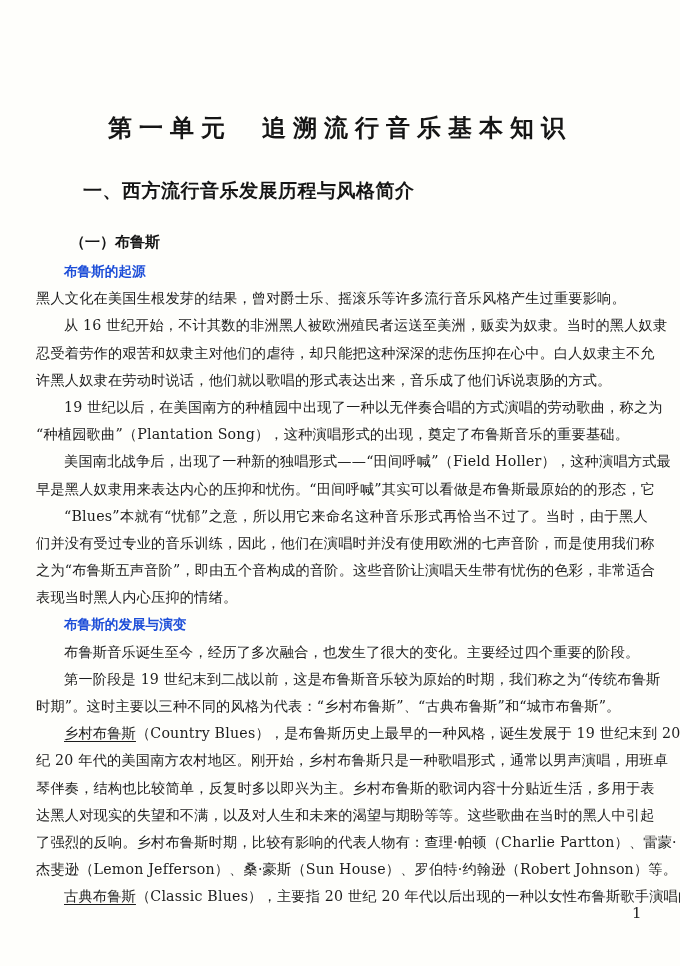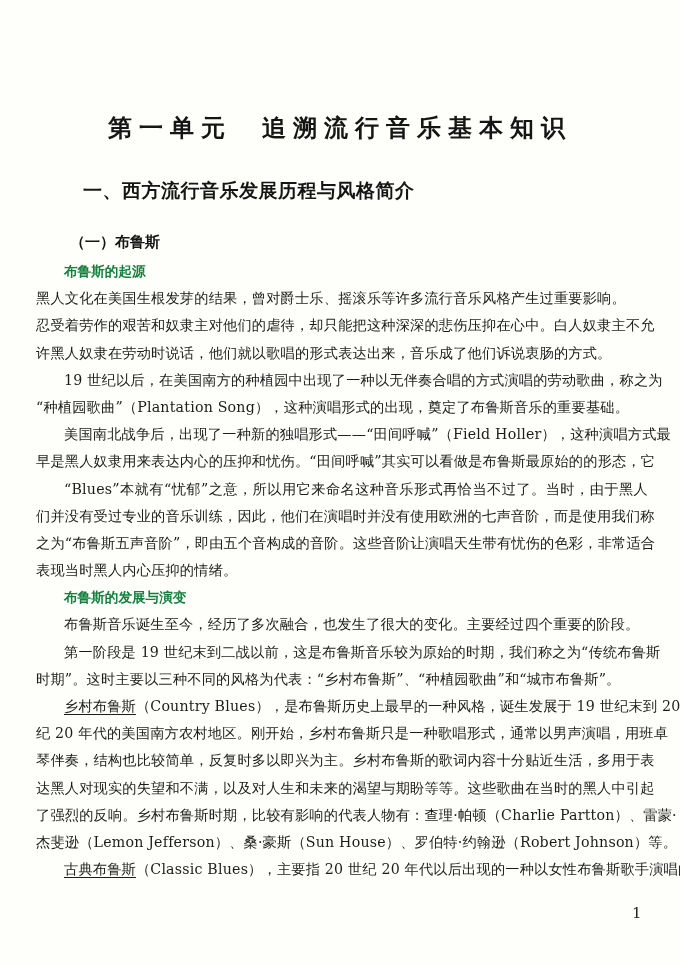--- a/index.html
+++ b/index.html
@@ -24,21 +24,21 @@
   }
   .body-block { position: absolute; left: 36px; width: 612px; }
   .line {
     height: 27.2px; line-height: 27.2px; font-size: 14.2px; white-space: nowrap;
     text-align: justify; text-align-last: justify; letter-spacing: 0.2px;
   }
   .line.last { text-align-last: left; }
   .line.indent { padding-left: 28px; }
   .heading {
     height: 27.2px; line-height: 27.2px; font-size: 13.6px; font-weight: bold; padding-left: 28px;
-    font-family: "DejaVu Sans", sans-serif; color: #15803d;
+    font-family: "DejaVu Sans", sans-serif; color: #1d4ed8;
   }
   .ul { text-decoration: underline; text-underline-offset: 3px; }
   .page-number {
     position: absolute; top: 904px; left: 632px; font-size: 15px; color: #222;
   }
 </style>
 </head>
 <body>
 
 <div class="page">
@@ -47,34 +47,35 @@
     <span>第一单元</span><span class="gap"></span><span>追溯流行音乐基本知识</span>
   </div>
 
   <div class="section-title">一、西方流行音乐发展历程与风格简介</div>
 
   <div class="sub-title">（一）布鲁斯</div>
 
   <div class="body-block" style="top:258px;">
     <div class="heading">布鲁斯的起源</div>
     <div class="line last">黑人文化在美国生根发芽的结果，曾对爵士乐、摇滚乐等许多流行音乐风格产生过重要影响。</div>
+    <div class="line indent">从 16 世纪开始，不计其数的非洲黑人被欧洲殖民者运送至美洲，贩卖为奴隶。当时的黑人奴隶</div>
     <div class="line">忍受着劳作的艰苦和奴隶主对他们的虐待，却只能把这种深深的悲伤压抑在心中。白人奴隶主不允</div>
     <div class="line last">许黑人奴隶在劳动时说话，他们就以歌唱的形式表达出来，音乐成了他们诉说衷肠的方式。</div>
     <div class="line indent">19 世纪以后，在美国南方的种植园中出现了一种以无伴奏合唱的方式演唱的劳动歌曲，称之为</div>
     <div class="line last">“种植园歌曲”（Plantation Song），这种演唱形式的出现，奠定了布鲁斯音乐的重要基础。</div>
     <div class="line indent">美国南北战争后，出现了一种新的独唱形式——“田间呼喊”（Field Holler），这种演唱方式最</div>
     <div class="line">早是黑人奴隶用来表达内心的压抑和忧伤。“田间呼喊”其实可以看做是布鲁斯最原始的的形态，它</div>
     <div class="line indent">“Blues”本就有“忧郁”之意，所以用它来命名这种音乐形式再恰当不过了。当时，由于黑人</div>
     <div class="line">们并没有受过专业的音乐训练，因此，他们在演唱时并没有使用欧洲的七声音阶，而是使用我们称</div>
     <div class="line">之为“布鲁斯五声音阶”，即由五个音构成的音阶。这些音阶让演唱天生带有忧伤的色彩，非常适合</div>
     <div class="line last">表现当时黑人内心压抑的情绪。</div>
     <div class="heading">布鲁斯的发展与演变</div>
     <div class="line indent last">布鲁斯音乐诞生至今，经历了多次融合，也发生了很大的变化。主要经过四个重要的阶段。</div>
     <div class="line indent">第一阶段是 19 世纪末到二战以前，这是布鲁斯音乐较为原始的时期，我们称之为“传统布鲁斯</div>
-    <div class="line last">时期”。这时主要以三种不同的风格为代表：“乡村布鲁斯”、“种植园歌曲”和“城市布鲁斯”。</div>
+    <div class="line last">时期”。这时主要以三种不同的风格为代表：“乡村布鲁斯”、“古典布鲁斯”和“城市布鲁斯”。</div>
     <div class="line indent"><span class="ul">乡村布鲁斯</span><span>（Country Blues），是布鲁斯历史上最早的一种风格，诞生发展于 19 世纪末到 20 世</span></div>
     <div class="line">纪 20 年代的美国南方农村地区。刚开始，乡村布鲁斯只是一种歌唱形式，通常以男声演唱，用班卓</div>
     <div class="line">琴伴奏，结构也比较简单，反复时多以即兴为主。乡村布鲁斯的歌词内容十分贴近生活，多用于表</div>
     <div class="line">达黑人对现实的失望和不满，以及对人生和未来的渴望与期盼等等。这些歌曲在当时的黑人中引起</div>
     <div class="line">了强烈的反响。乡村布鲁斯时期，比较有影响的代表人物有：查理·帕顿（Charlie Partton）、雷蒙·</div>
     <div class="line last">杰斐逊（Lemon Jefferson）、桑·豪斯（Sun House）、罗伯特·约翰逊（Robert Johnson）等。</div>
     <div class="line indent"><span class="ul">古典布鲁斯</span><span>（Classic Blues），主要指 20 世纪 20 年代以后出现的一种以女性布鲁斯歌手演唱的一</span></div>
   </div>
 
   <div class="page-number">1</div>

